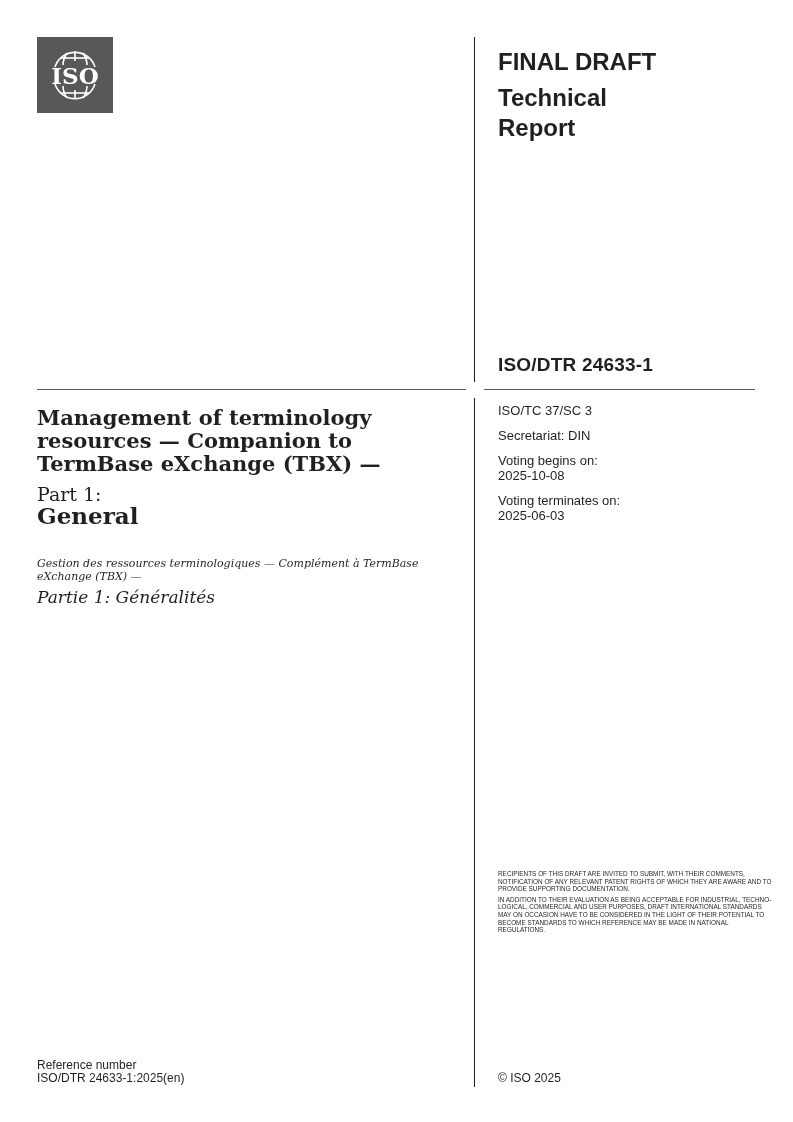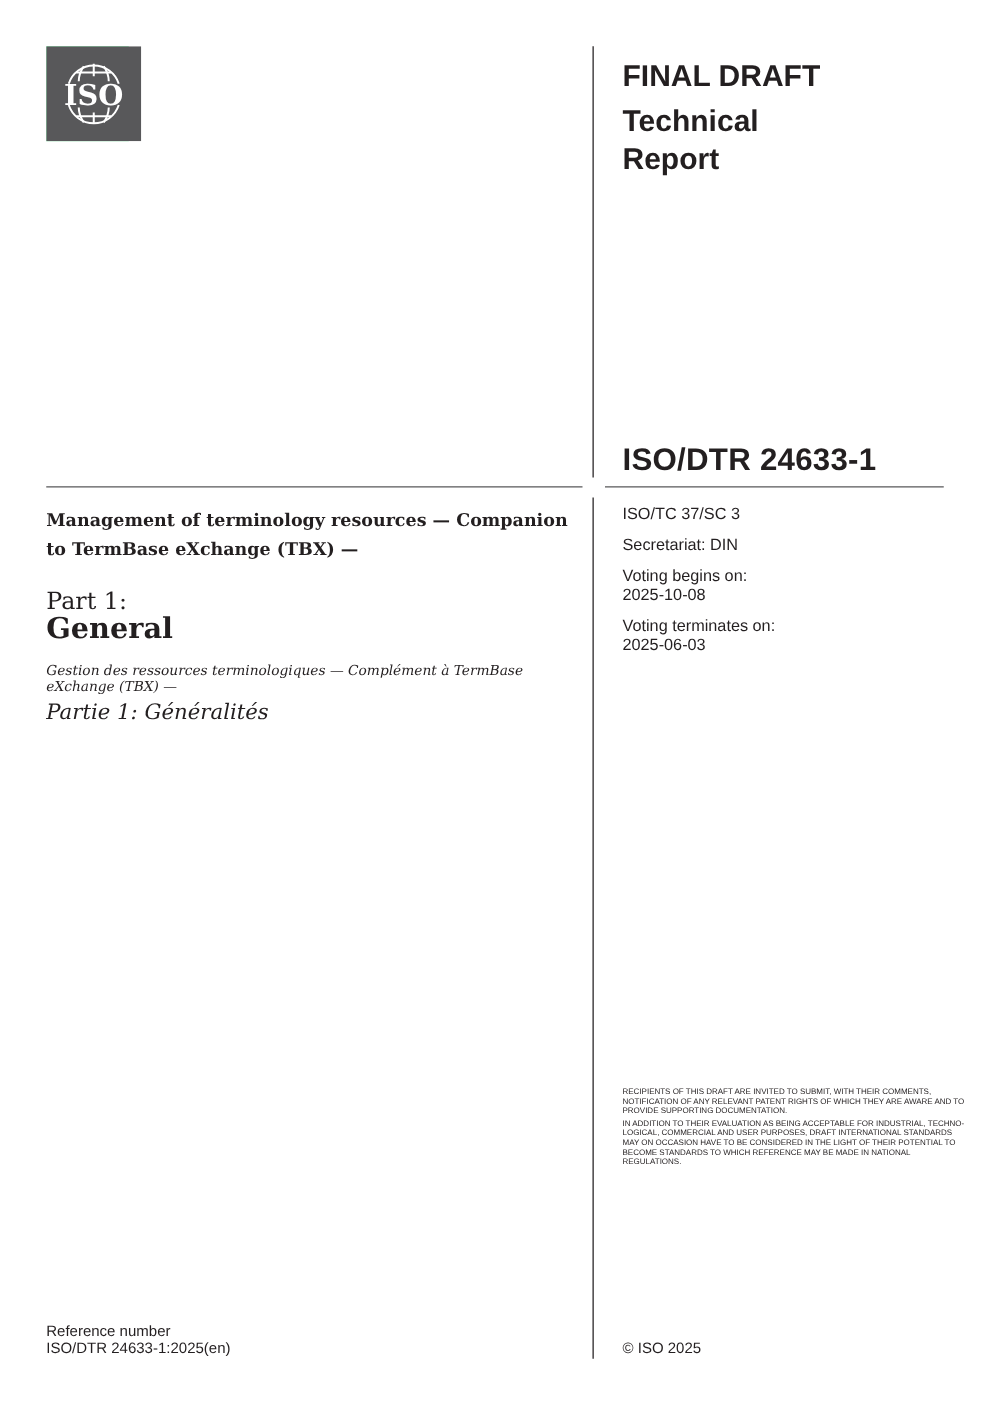--- a/index.html
+++ b/index.html
@@ -13,27 +13,27 @@
     .vline { position: absolute; left: 474px; top: 37px; width: 1px; height: 1050px; background: #231f20; }
     .vline-gap { position: absolute; left: 470px; top: 382px; width: 9px; height: 16px; background: #fff; }
 
     .hrule-left { position: absolute; left: 37px; top: 389px; width: 429px; height: 1px; background: #58585a; }
     .hrule-right { position: absolute; left: 484px; top: 389px; width: 271px; height: 1px; background: #58585a; }
 
     .doc-type { position: absolute; left: 498px; top: 47px; font-size: 24px; line-height: 30px; font-weight: 700; }
     .doc-type div { margin: 0; }
     .doc-type .l1 { margin-bottom: 6px; text-align: right; }
 
-    .doc-number { position: absolute; left: 498px; top: 354px; font-size: 25px; font-weight: 700; letter-spacing: 0.2px; text-align: center; }
+    .doc-number { position: absolute; left: 498px; top: 354px; font-size: 19px; font-weight: 700; letter-spacing: 0.2px; text-align: center; }
 
     .title-block { position: absolute; left: 37px; top: 406px; width: 420px; }
-    .main-title { font-size: 14px; line-height: 23px; font-weight: 700; margin: 0; }
-    .part-label { font-size: 19px; line-height: 22px; margin-top: 18px; }
+    .main-title { font-size: 21px; line-height: 23px; font-weight: 700; margin: 0; }
+    .part-label { font-size: 19px; line-height: 22px; margin-top: 8px; }
     .part-title { font-size: 23px; line-height: 22px; font-weight: 700; }
-    .fr-title { font-size: 11px; line-height: 13px; font-style: italic; margin-top: 16px; }
+    .fr-title { font-size: 11px; line-height: 13px; font-style: italic; margin-top: 30px; }
     .fr-part { font-size: 17px; line-height: 13px; font-style: italic; margin-top: 8px; }
 
     .meta { position: absolute; left: 498px; top: 403px; font-size: 13px; line-height: 15px; }
     .meta .row { margin-bottom: 10px; }
     .meta b { font-weight: 400; }
 
     .notice { position: absolute; left: 498px; top: 870px; width: 275px; font-size: 6.4px; line-height: 7.6px; text-transform: uppercase; color: #231f20; }
     .notice p { margin: 0 0 3px 0; }
 
     .ref { position: absolute; left: 37px; top: 1059px; font-size: 12px; line-height: 13px; }

